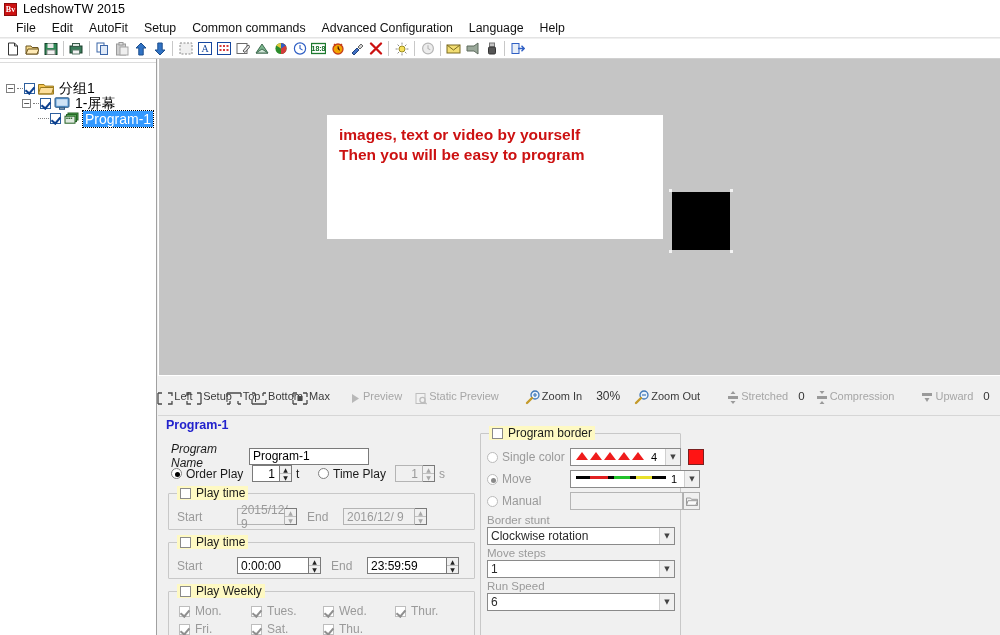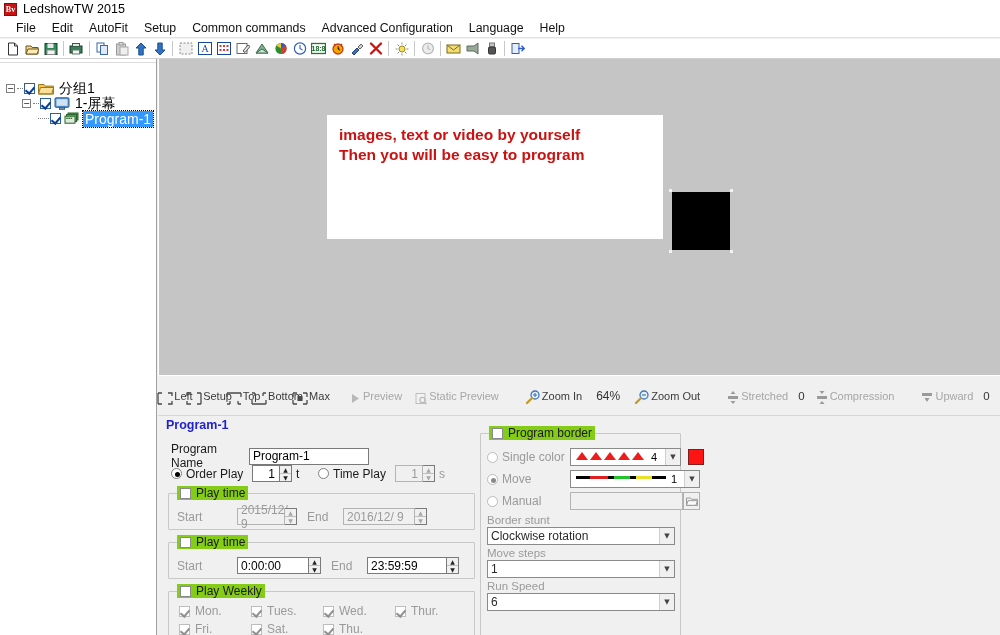--- a/index.html
+++ b/index.html
@@ -160,21 +160,21 @@
   .cbox.dim { border-color:#bdbdbd; }
   .cbox.checked:after {
     content:""; position:absolute; left:2px; top:1px; width:4px; height:7px;
     border:solid #8f8f8f; border-width:0 2px 2px 0; transform:rotate(40deg);
   }
 
   .group {
     position:absolute; border:1px solid #c8c8c8; border-radius:1px;
   }
   .group-cap {
-    position:absolute; left:8px; top:-8px; height:14px; background:#84cc16;
+    position:absolute; left:8px; top:-8px; height:14px; background:#fef9c3;
     padding:0 3px; display:flex; align-items:center;
   }
 
   .combo {
     border:1px solid #8a8a8a; background:#fff; height:18px;
     display:flex; align-items:center; justify-content:space-between;
     font-size:12px; padding-left:3px;
   }
   .combo-arrow {
     width:15px; height:16px; border-left:1px solid #cfcfcf; background:#f0f0f0;
@@ -528,21 +528,21 @@
       <div class="vb-ico">
         <svg width="16" height="15" viewBox="0 0 16 15">
             <circle cx="10" cy="5" r="4" fill="#e8f1fb" stroke="#3f78b8" stroke-width="1.3"></circle>
             <path d="M8 5h4M10 3v4" stroke="#3f78b8" stroke-width="1.2"></path>
             <path d="M7 8L2 13" stroke="#c49a2a" stroke-width="2.4" stroke-linecap="round"></path>
           </svg>
       </div>
       <div class="vb-lbl">Zoom In</div>
     </div>
 
-    <div class="vb-zoomtxt">64%</div>
+    <div class="vb-zoomtxt">30%</div>
 
     <div class="vb-item wide">
       <div class="vb-ico">
         <svg width="16" height="15" viewBox="0 0 16 15">
             <circle cx="10" cy="5" r="4" fill="#e8f1fb" stroke="#3f78b8" stroke-width="1.3"></circle>
             <path d="M8 5h4" stroke="#3f78b8" stroke-width="1.2"></path>
             <path d="M7 8L2 13" stroke="#c49a2a" stroke-width="2.4" stroke-linecap="round"></path>
           </svg>
       </div>
       <div class="vb-lbl">Zoom Out</div>
@@ -595,21 +595,21 @@
       </div>
       <div class="vb-lbl dim">Downward</div>
     </div>
 
   </div>
 
   <div class="props">
     <div class="props-title">Program-1</div>
 
     <div style="position:absolute;left:13px;top:26px;display:flex;align-items:center;">
-      <div class="lbl" style="width:78px;">Program Name</div>
+      <div class="lbl" style="width:78px;font-style:italic;">Program Name</div>
       <div class="tf" style="width:120px;">Program-1</div>
     </div>
 
     <div style="position:absolute;left:13px;top:49px;display:flex;align-items:center;">
       <div class="radio on"></div>
       <div class="lbl" style="width:66px;">Order Play</div>
       <div class="tf right" style="width:28px;">1</div>
       <div class="spin">
           <div>▲</div>
           <div>▼</div>

